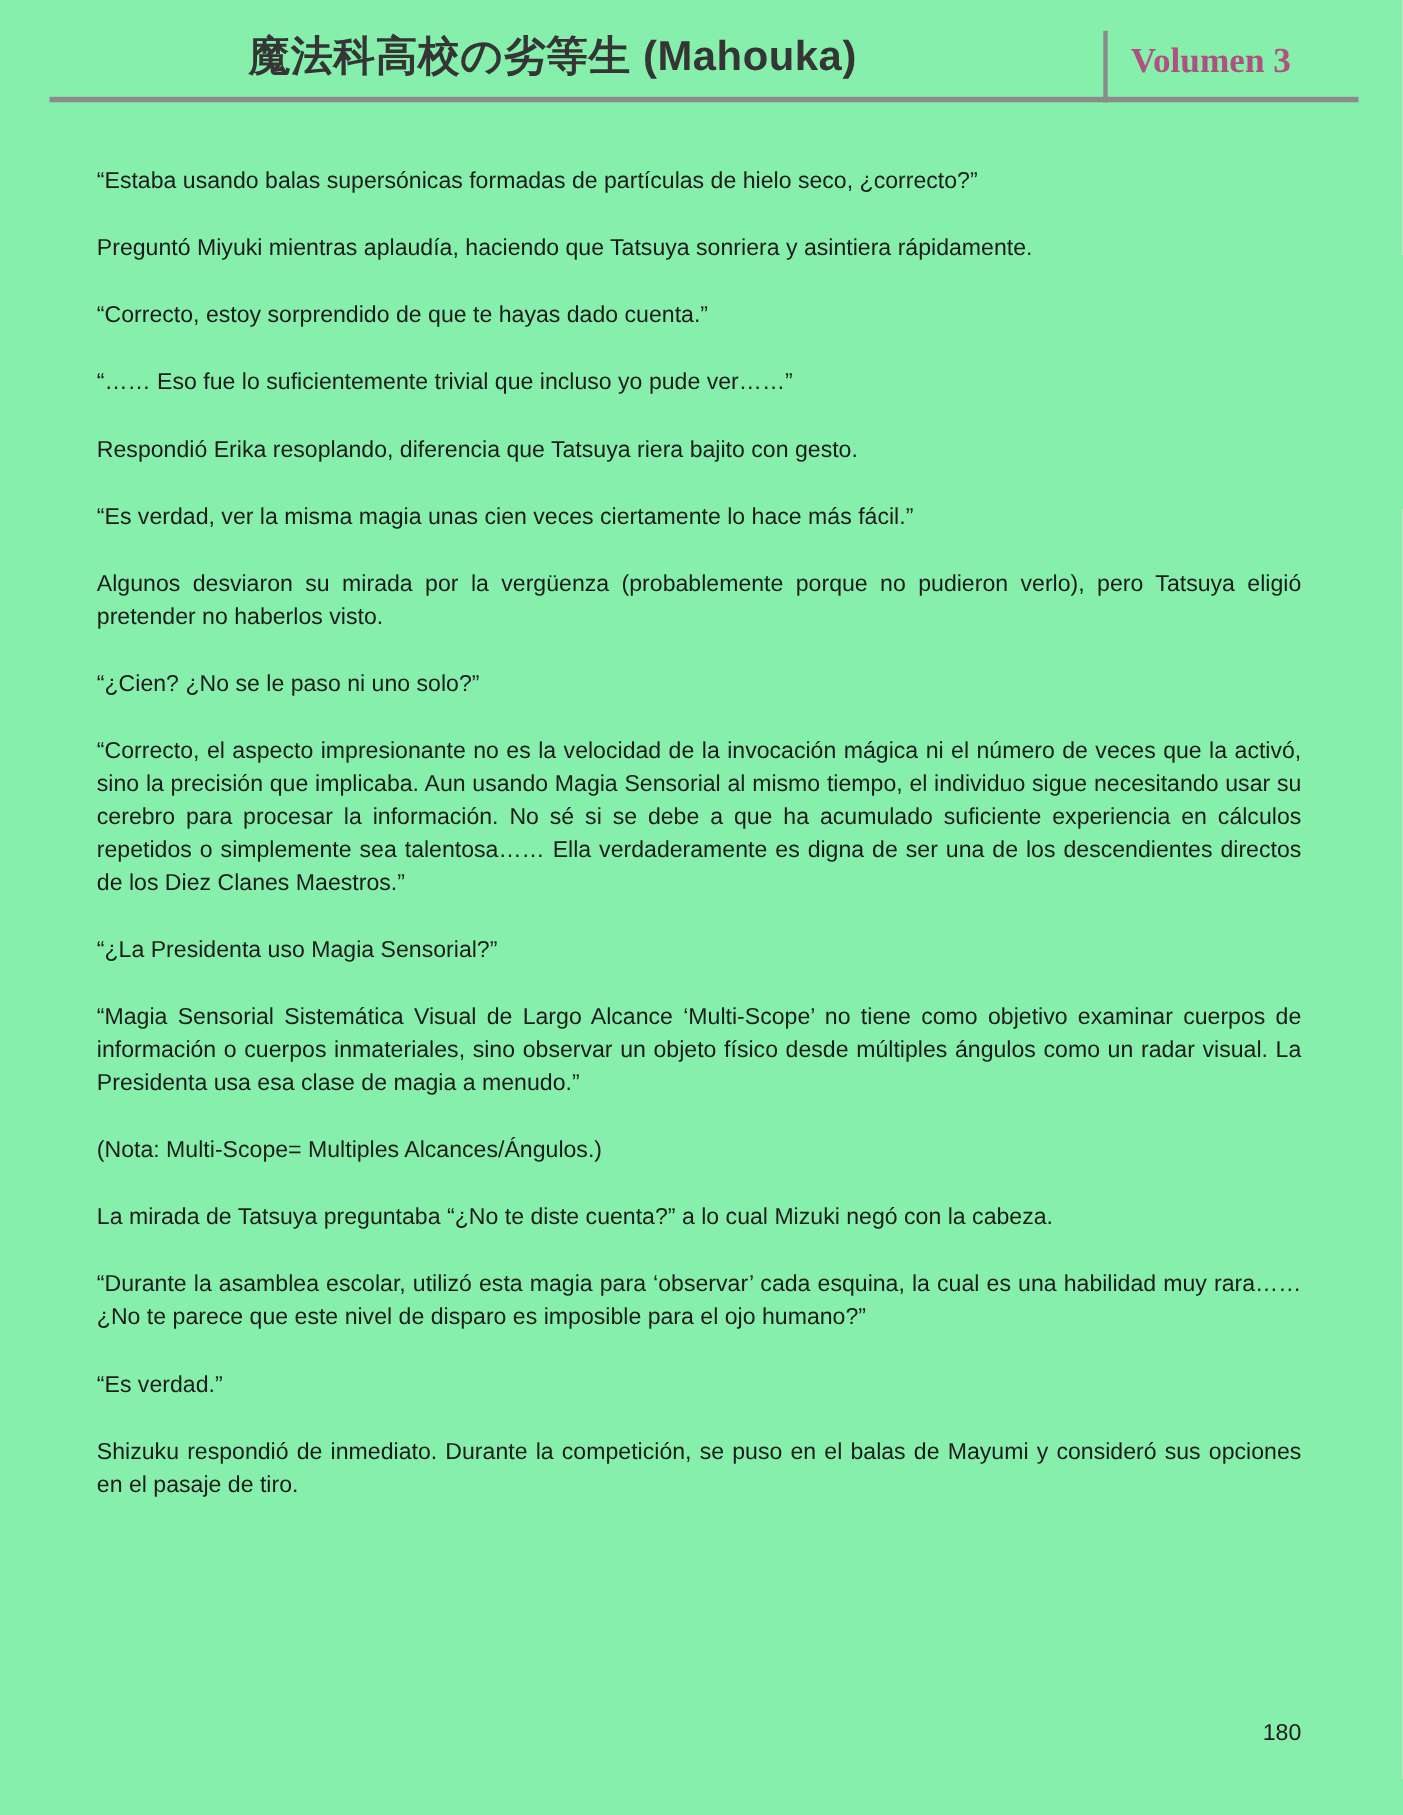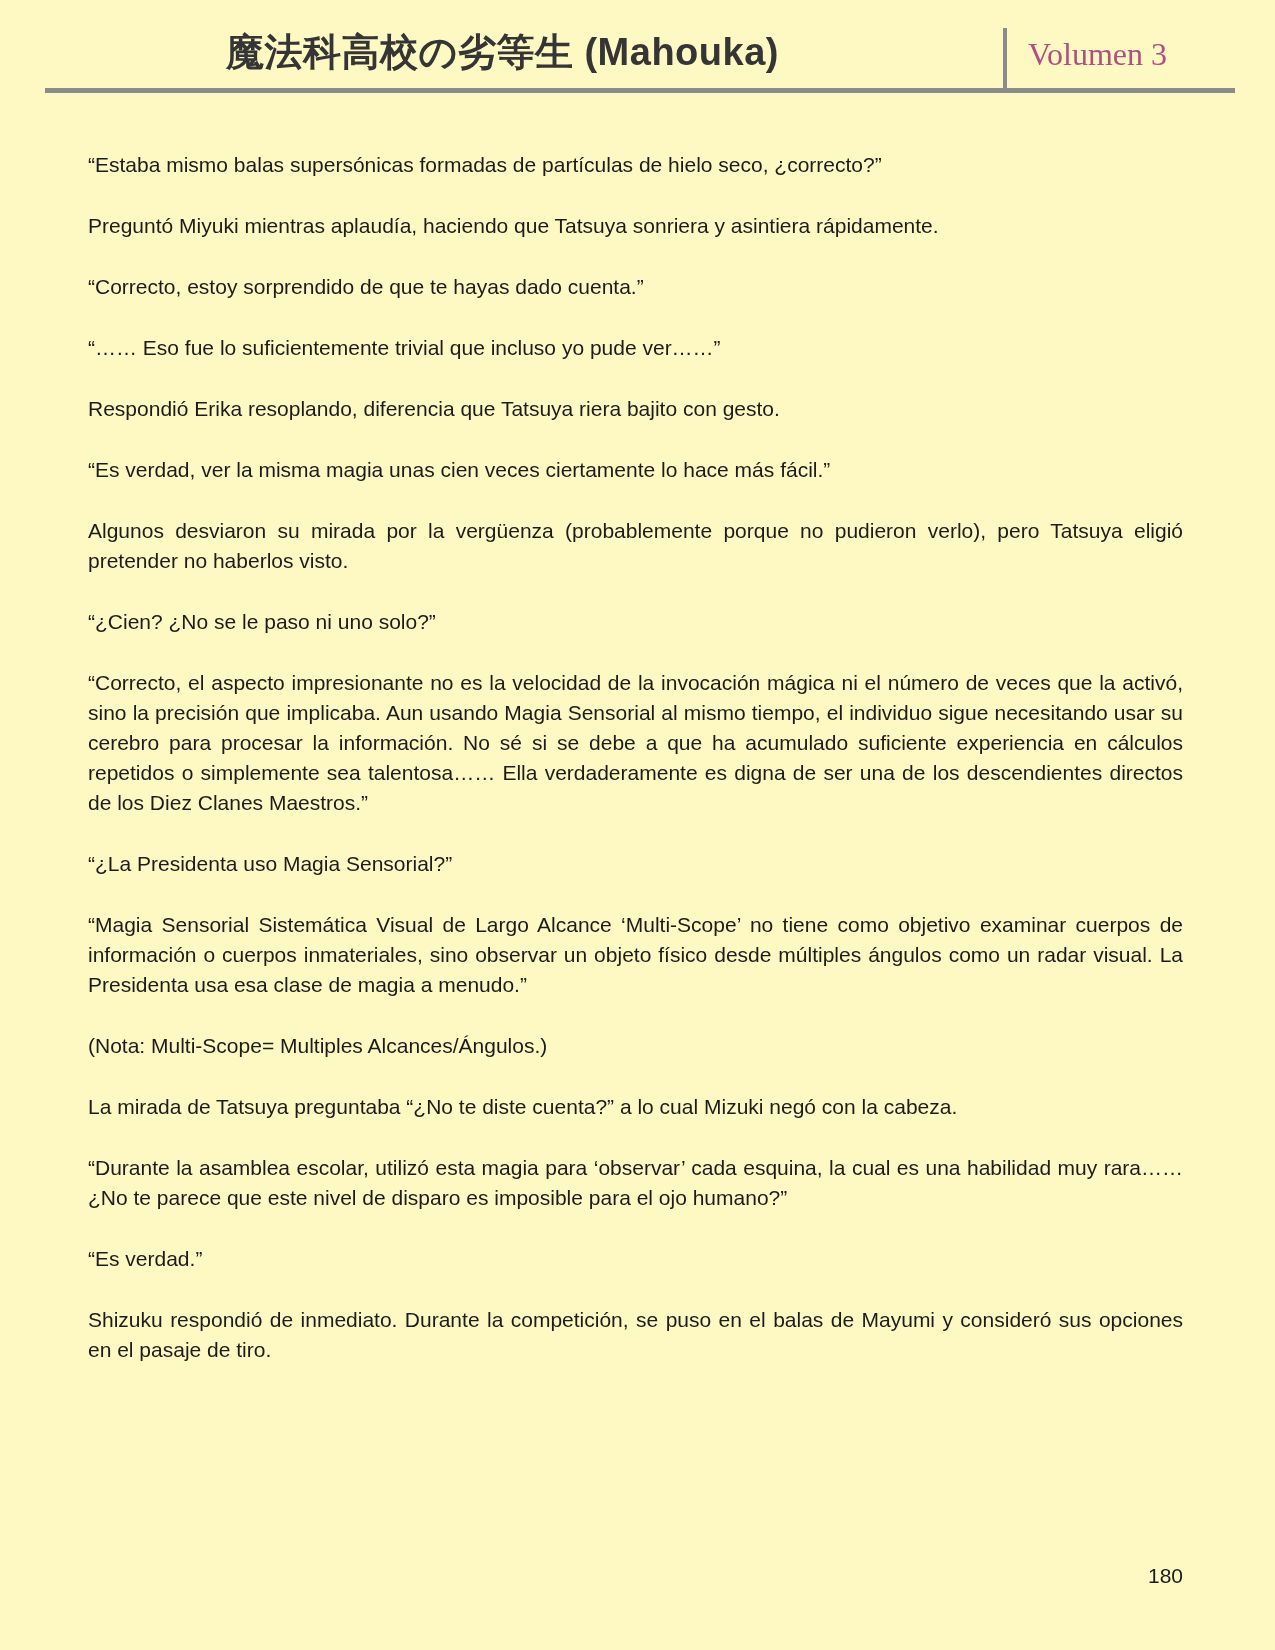--- a/index.html
+++ b/index.html
@@ -3,21 +3,21 @@
 <meta charset="utf-8">
 <style>
   * { box-sizing: border-box; }
   html, body { margin: 0; padding: 0; background: #e8e8e8; }
 
   .page {
     position: relative;
     width: 1275px;
     height: 1650px;
     margin: 0 auto;
-    background: #fef9c3;
+    background: #86efac;
     overflow: hidden;
     font-family: "Liberation Sans", "DejaVu Sans", sans-serif;
   }
 
   
   .doc-title {
     position: absolute;
     left: 45px;
     top: 28px;
     width: 915px;
@@ -39,21 +39,21 @@
     background: #8b8b8b;
   }
 
   .volume-label {
     position: absolute;
     left: 1028px;
     top: 32px;
     font-family: "Liberation Serif", "DejaVu Serif", serif;
     font-size: 32px;
     line-height: 44px;
-    font-weight: 400;
+    font-weight: 700;
     color: #b05080;
     white-space: nowrap;
     text-align: center;
   }
 
   .header-rule {
     position: absolute;
     left: 45px;
     top: 88px;
     width: 1190px;
@@ -94,21 +94,21 @@
 
   <div class="doc-title" style="color: rgb(53, 53, 53);">魔法科高校の劣等生 (Mahouka)</div>
 
   <div class="vertical-divider" style="background: rgb(139, 139, 139);"></div>
 
   <div class="volume-label" style="color: rgb(176, 80, 128);">Volumen 3</div>
 
   <div class="header-rule" style="background: rgb(139, 139, 139);"></div>
 
   <div class="body-text">
-      <p class="para">“Estaba mismo balas supersónicas formadas de partículas de hielo seco, ¿correcto?”</p>
+      <p class="para">“Estaba usando balas supersónicas formadas de partículas de hielo seco, ¿correcto?”</p>
       <p class="para">Preguntó Miyuki mientras aplaudía, haciendo que Tatsuya sonriera y asintiera rápidamente.</p>
       <p class="para">“Correcto, estoy sorprendido de que te hayas dado cuenta.”</p>
       <p class="para">“…… Eso fue lo suficientemente trivial que incluso yo pude ver……”</p>
       <p class="para">Respondió Erika resoplando, diferencia que Tatsuya riera bajito con gesto.</p>
       <p class="para">“Es verdad, ver la misma magia unas cien veces ciertamente lo hace más fácil.”</p>
       <p class="para">Algunos desviaron su mirada por la vergüenza (probablemente porque no pudieron verlo), pero Tatsuya eligió pretender no haberlos visto.</p>
       <p class="para">“¿Cien? ¿No se le paso ni uno solo?”</p>
       <p class="para">“Correcto, el aspecto impresionante no es la velocidad de la invocación mágica ni el número de veces que la activó, sino la precisión que implicaba. Aun usando Magia Sensorial al mismo tiempo, el individuo sigue necesitando usar su cerebro para procesar la información. No sé si se debe a que ha acumulado suficiente experiencia en cálculos repetidos o simplemente sea talentosa…… Ella verdaderamente es digna de ser una de los descendientes directos de los Diez Clanes Maestros.”</p>
       <p class="para">“¿La Presidenta uso Magia Sensorial?”</p>
       <p class="para">“Magia Sensorial Sistemática Visual de Largo Alcance ‘Multi-Scope’ no tiene como objetivo examinar cuerpos de información o cuerpos inmateriales, sino observar un objeto físico desde múltiples ángulos como un radar visual. La Presidenta usa esa clase de magia a menudo.”</p>

